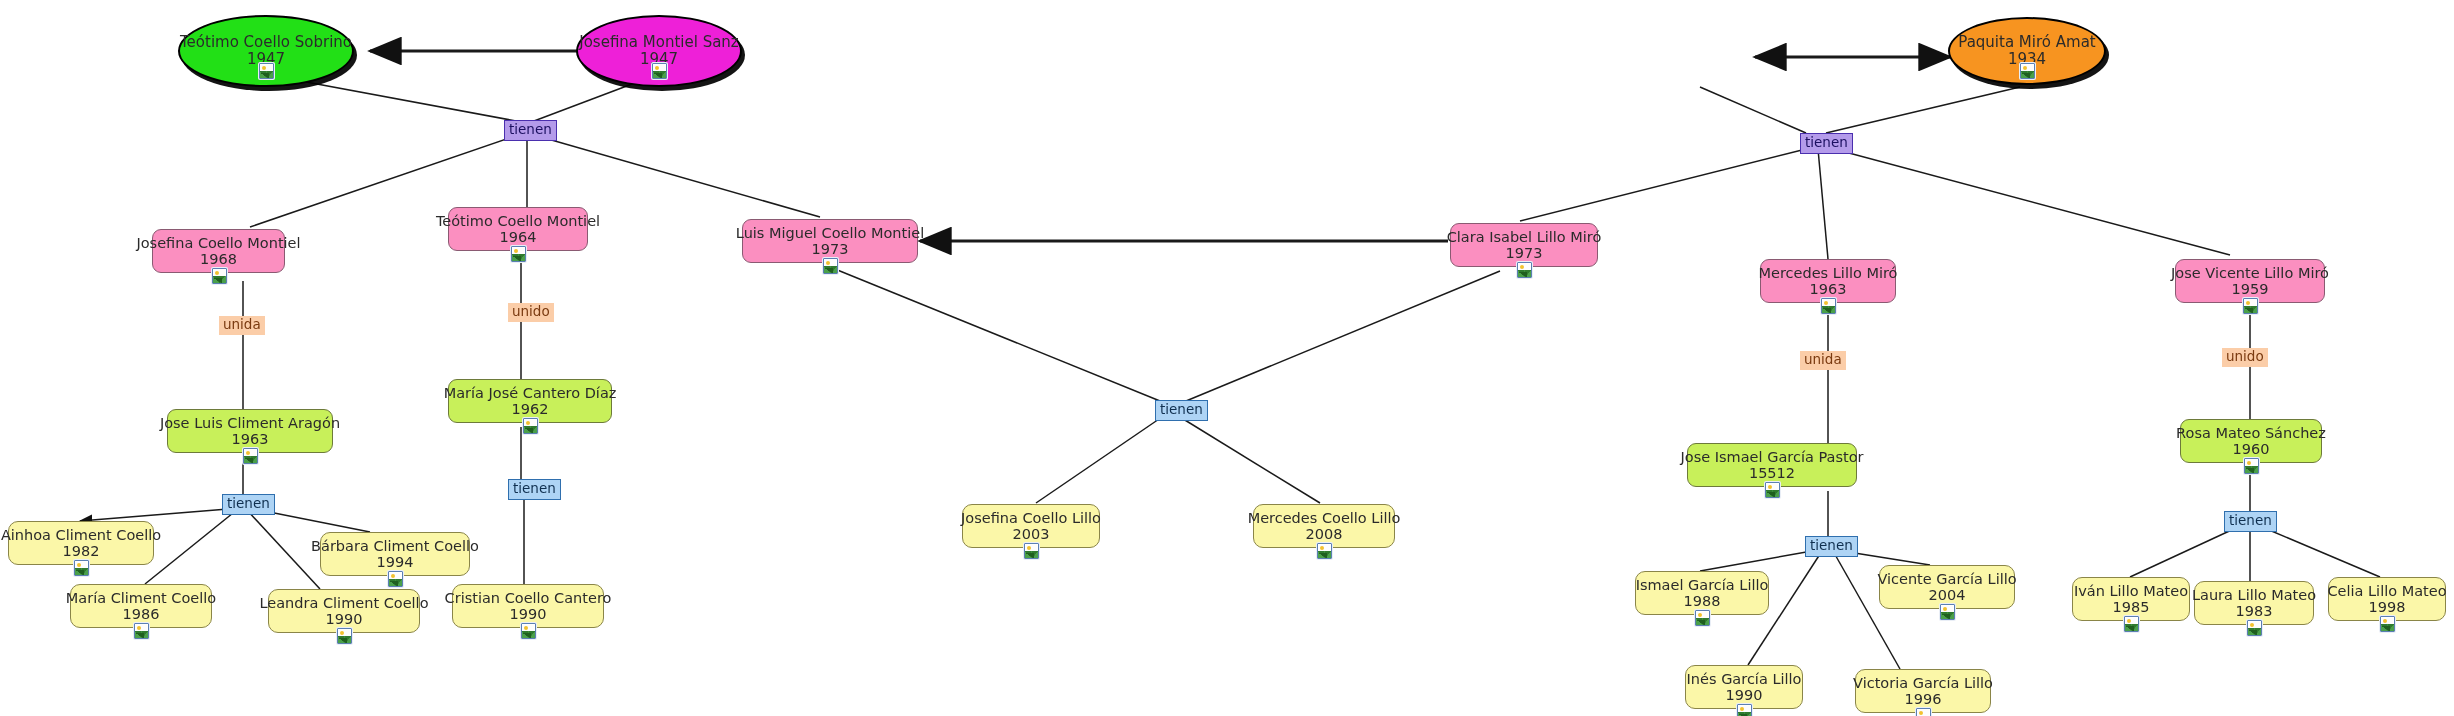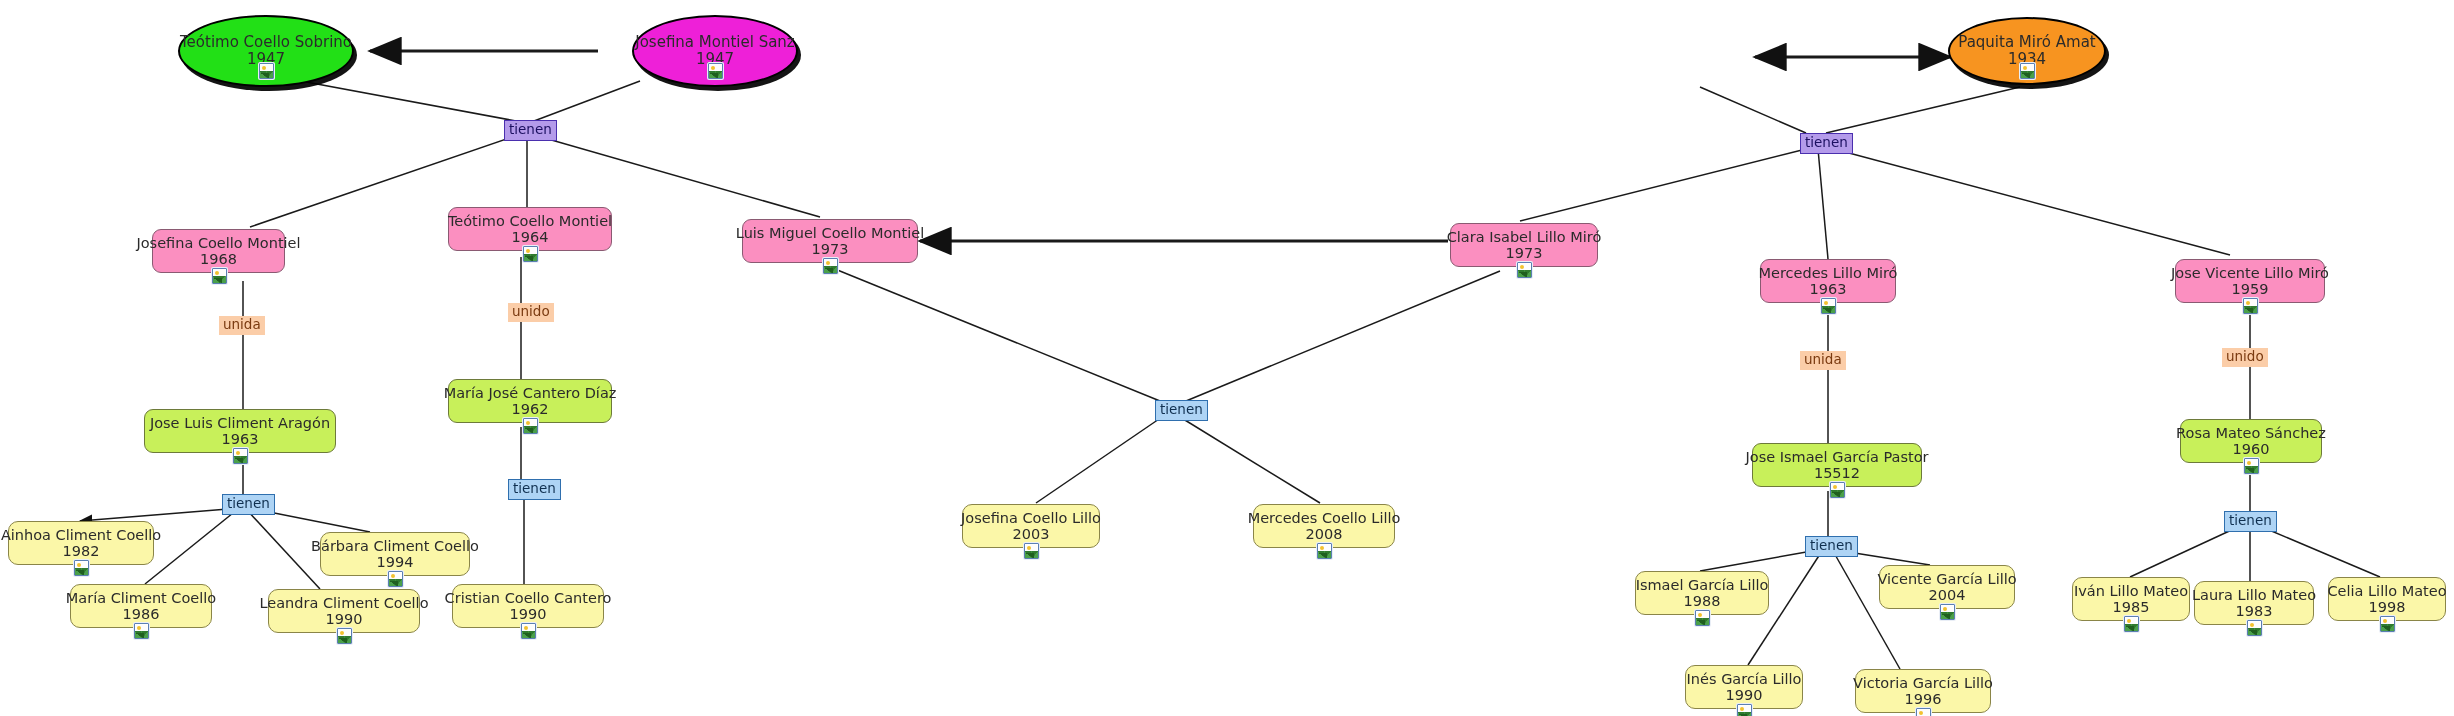--- a/index.html
+++ b/index.html
@@ -171,21 +171,21 @@
     <span class="nm">Teótimo Coello Sobrino</span>
     <span class="yr">1947</span>
     <span class="photo" style="left:50%;margin-left:-7px;top:46px;">
       <span class="sky"></span>
         <span class="sun"></span>
         <span class="hill"></span>
         <span class="hill2"></span>
     </span>
   </div>
 
-  <div class="node ellipse" style="left:632px;top:6px;width:166px;height:72px;background:#EE20D8;">
+  <div class="node ellipse" style="left:576px;top:6px;width:166px;height:72px;background:#EE20D8;">
     <span class="nm">Josefina Montiel Sanz</span>
     <span class="yr">1947</span>
     <span class="photo" style="left:50%;margin-left:-7px;top:46px;">
       <span class="sky"></span>
         <span class="sun"></span>
         <span class="hill"></span>
         <span class="hill2"></span>
     </span>
   </div>
 
@@ -205,21 +205,21 @@
     <span class="nm">Josefina Coello Montiel</span>
     <span class="yr">1968</span>
     <span class="photo" style="left:50%;margin-left:-7px;top:38px;">
       <span class="sky"></span>
         <span class="sun"></span>
         <span class="hill"></span>
         <span class="hill2"></span>
     </span>
   </div>
 
-  <div class="node rect pink" style="left:448px;top:198px;width:164px;height:44px;">
+  <div class="node rect pink" style="left:448px;top:198px;width:140px;height:44px;">
     <span class="nm">Teótimo Coello Montiel</span>
     <span class="yr">1964</span>
     <span class="photo" style="left:50%;margin-left:-7px;top:38px;">
       <span class="sky"></span>
         <span class="sun"></span>
         <span class="hill"></span>
         <span class="hill2"></span>
     </span>
   </div>
 
@@ -260,21 +260,21 @@
     <span class="nm">Jose Vicente Lillo Miró</span>
     <span class="yr">1959</span>
     <span class="photo" style="left:50%;margin-left:-7px;top:38px;">
       <span class="sky"></span>
         <span class="sun"></span>
         <span class="hill"></span>
         <span class="hill2"></span>
     </span>
   </div>
 
-  <div class="node rect green" style="left:144px;top:400px;width:192px;height:44px;align-items:center;">
+  <div class="node rect green" style="left:167px;top:400px;width:166px;height:44px;align-items:center;">
     <span class="nm">Jose Luis Climent Aragón</span>
     <span class="yr">1963</span>
     <span class="photo" style="left:50%;margin-left:-7px;top:38px;">
       <span class="sky"></span>
         <span class="sun"></span>
         <span class="hill"></span>
         <span class="hill2"></span>
     </span>
   </div>
 
@@ -282,21 +282,21 @@
     <span class="nm">María José Cantero Díaz</span>
     <span class="yr">1962</span>
     <span class="photo" style="left:50%;margin-left:-7px;top:38px;">
       <span class="sky"></span>
         <span class="sun"></span>
         <span class="hill"></span>
         <span class="hill2"></span>
     </span>
   </div>
 
-  <div class="node rect green" style="left:1752px;top:434px;width:170px;height:44px;">
+  <div class="node rect green" style="left:1687px;top:434px;width:170px;height:44px;">
     <span class="nm">Jose Ismael García Pastor</span>
     <span class="yr">15512</span>
     <span class="photo" style="left:50%;margin-left:-7px;top:38px;">
       <span class="sky"></span>
         <span class="sun"></span>
         <span class="hill"></span>
         <span class="hill2"></span>
     </span>
   </div>
 

